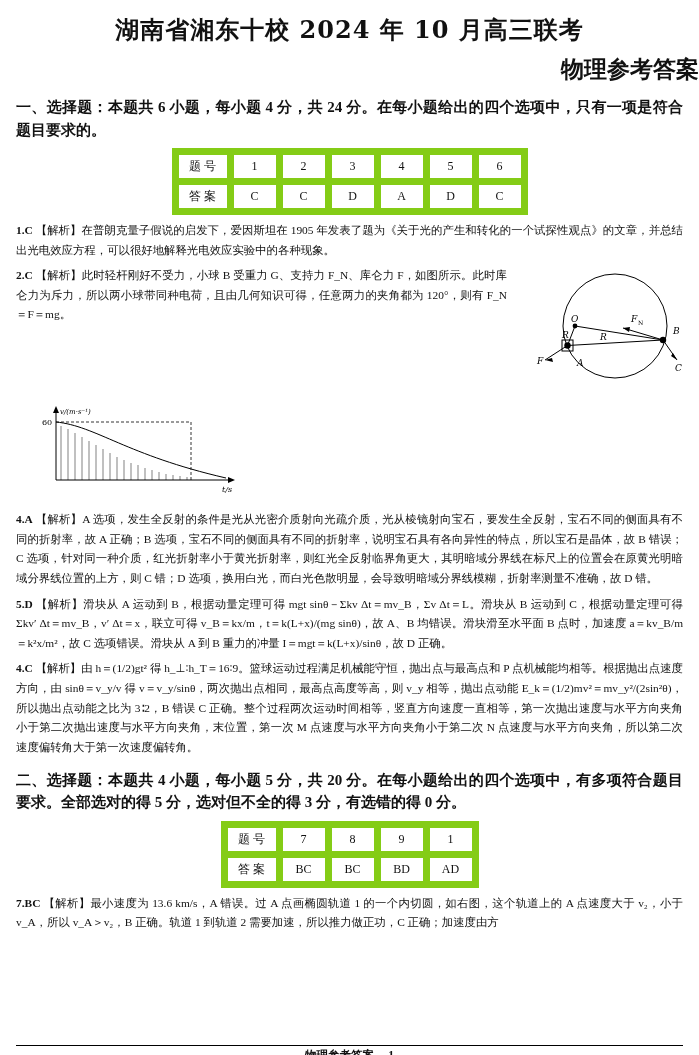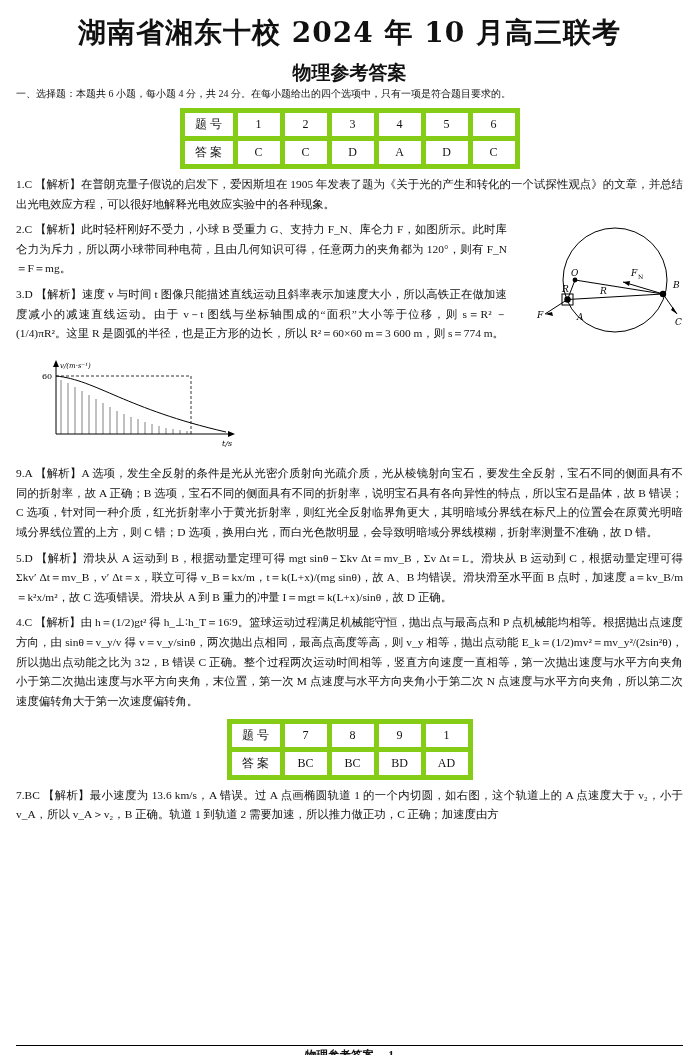--- a/index.html
+++ b/index.html
@@ -12,68 +12,69 @@
     overflow:hidden;
   }
   .page{
     position:relative;
     width:699px;height:1055px;
     padding:0;
     box-sizing:border-box;
   }
   .title{
     text-align:center;
-    font-size:28px;
+    font-size:24px;
     font-weight:bold;
     letter-spacing:1px;
     margin-top:14px;
     font-family:"DejaVu Serif", serif;
   }
   .subtitle{
-    text-align:center;
-    font-size:19px;
+    text-align:right;
+    font-size:23px;
     font-weight:bold;
     margin-top:8px;
     font-family:"DejaVu Serif", serif;
   }
   .content{
     padding:0 16px;
     box-sizing:border-box;
   }
   .sec-head{
-    font-size:10px;
-    font-weight:normal;
+    font-size:15px;
+    font-weight:bold;
+    margin-top:11px;
     line-height:1.5;
     text-align:justify;
   }
   table.ansTable{
     border-collapse:collapse;
     margin:7px auto 2px auto;
     font-size:12px;
   }
   table.ansTable td{
-    border:5px solid #84cc16;
+    border:7px solid #84cc16;
     width:40px;
     height:21px;
     text-align:center;
     vertical-align:middle;
     font-family:"Liberation Serif", serif;
   }
   table.ansTable td.hd{
     width:46px;
     font-weight:normal;
   }
   .item{
     font-size:11.4px;
     line-height:1.72;
     margin-top:6px;
     text-align:justify;
     text-justify:inter-ideograph;
   }
-  .item .lbl{font-weight:normal;}
+  .item .lbl{font-weight:bold;}
   .item b{font-weight:normal;}
   .fig-circle{
     float:right;
     width:168px;height:126px;
     margin:2px 0 2px 8px;
   }
   .fig-graph{
     width:235px;height:96px;
     margin:4px auto 4px auto;
   }
@@ -147,24 +148,20 @@
         <text x="160" y="103" font-size="9" font-style="italic" font-family="DejaVu Serif">C</text>
         <text x="22" y="96" font-size="9" font-style="italic" font-family="DejaVu Serif">F</text>
         <text x="62" y="98" font-size="9" font-style="italic" font-family="DejaVu Serif">A</text>
         <text x="47" y="70" font-size="9" font-style="italic" font-family="DejaVu Serif">R</text>
         <text x="85" y="72" font-size="9" font-style="italic" font-family="DejaVu Serif">R</text>
       </svg>
       <span class="lbl">2.C</span>
       <b>【解析】</b><span>此时轻杆刚好不受力，小球 B 受重力 G、支持力 F_N、库仑力 F，如图所示。此时库仑力为斥力，所以两小球带同种电荷，且由几何知识可得，任意两力的夹角都为 120°，则有 F_N＝F＝mg。</span>
     </div>
 
-    <div class="item">
-      <span class="lbl">3.D</span>
-      <b>【解析】</b><span>速度 v 与时间 t 图像只能描述直线运动且斜率表示加速度大小，所以高铁正在做加速度减小的减速直线运动。由于 v－t 图线与坐标轴围成的“面积”大小等于位移，则 s＝R² －(1/4)πR²。这里 R 是圆弧的半径，也是正方形的边长，所以 R²＝60×60 m＝3 600 m，则 s＝774 m。</span>
-    </div>
     <div class="clear"></div>
 
     <svg class="fig-graph" viewBox="0 0 235 96">
       <line x1="40" y1="10" x2="40" y2="80" stroke="#000" stroke-width="1"></line>
       <line x1="40" y1="80" x2="215" y2="80" stroke="#000" stroke-width="1"></line>
       <polygon points="40,6 37,13 43,13" fill="#000"></polygon>
       <polygon points="219,80 212,77 212,83" fill="#000"></polygon>
       <path d="M40,22 C80,26 110,55 210,78" fill="none" stroke="#000" stroke-width="1"></path>
       <line x1="40" y1="22" x2="175" y2="22" stroke="#000" stroke-width="0.8" stroke-dasharray="3,2"></line>
       <line x1="175" y1="22" x2="175" y2="80" stroke="#000" stroke-width="0.8" stroke-dasharray="3,2"></line>
@@ -188,34 +185,35 @@
         <line x1="157" y1="80" x2="157" y2="75"></line>
         <line x1="164" y1="80" x2="164" y2="76"></line>
         <line x1="171" y1="80" x2="171" y2="77"></line>
       </g>
       <text x="44" y="14" font-size="7" font-family="DejaVu Serif" font-style="italic">v/(m·s⁻¹)</text>
       <text x="26" y="25" font-size="8" font-family="DejaVu Serif">60</text>
       <text x="206" y="92" font-size="8" font-family="DejaVu Serif" font-style="italic">t/s</text>
     </svg>
 
     <div class="item">
-      <span class="lbl">9.A</span>
+      <span class="lbl">4.A</span>
       <b>【解析】</b><span>A 选项，发生全反射的条件是光从光密介质射向光疏介质，光从棱镜射向宝石，要发生全反射，宝石不同的侧面具有不同的折射率，故 A 正确；B 选项，宝石不同的侧面具有不同的折射率，说明宝石具有各向异性的特点，所以宝石是晶体，故 B 错误；C 选项，针对同一种介质，红光折射率小于黄光折射率，则红光全反射临界角更大，其明暗域分界线在标尺上的位置会在原黄光明暗域分界线位置的上方，则 C 错；D 选项，换用白光，而白光色散明显，会导致明暗域分界线模糊，折射率测量不准确，故 D 错。</span>
     </div>
 
     <div class="item">
       <span class="lbl">5.D</span>
       <b>【解析】</b><span>滑块从 A 运动到 B，根据动量定理可得 mgt sinθ－Σkv Δt＝mv_B，Σv Δt＝L。滑块从 B 运动到 C，根据动量定理可得 Σkv′ Δt＝mv_B，v′ Δt＝x，联立可得 v_B＝kx/m，t＝k(L+x)/(mg sinθ)，故 A、B 均错误。滑块滑至水平面 B 点时，加速度 a＝kv_B/m＝k²x/m²，故 C 选项错误。滑块从 A 到 B 重力的冲量 I＝mgt＝k(L+x)/sinθ，故 D 正确。</span>
     </div>
 
     <div class="item">
       <span class="lbl">4.C</span>
       <b>【解析】</b><span>由 h＝(1/2)gt² 得 h_⊥∶h_T＝16∶9。篮球运动过程满足机械能守恒，抛出点与最高点和 P 点机械能均相等。根据抛出点速度方向，由 sinθ＝v_y/v 得 v＝v_y/sinθ，两次抛出点相同，最高点高度等高，则 v_y 相等，抛出点动能 E_k＝(1/2)mv²＝mv_y²/(2sin²θ)，所以抛出点动能之比为 3∶2，B 错误 C 正确。整个过程两次运动时间相等，竖直方向速度一直相等，第一次抛出速度与水平方向夹角小于第二次抛出速度与水平方向夹角，末位置，第一次 M 点速度与水平方向夹角小于第二次 N 点速度与水平方向夹角，所以第二次速度偏转角大于第一次速度偏转角。</span>
     </div>
 
+    <div class="sec-head">二、选择题：本题共 4 小题，每小题 5 分，共 20 分。在每小题给出的四个选项中，有多项符合题目要求。全部选对的得 5 分，选对但不全的得 3 分，有选错的得 0 分。</div>
 
     <table class="ansTable">
       <tbody>
           <tr>
         <td class="hd">题 号</td>
         <td>7</td>
         <td>8</td>
         <td>9</td>
         <td>1</td>
       </tr>

